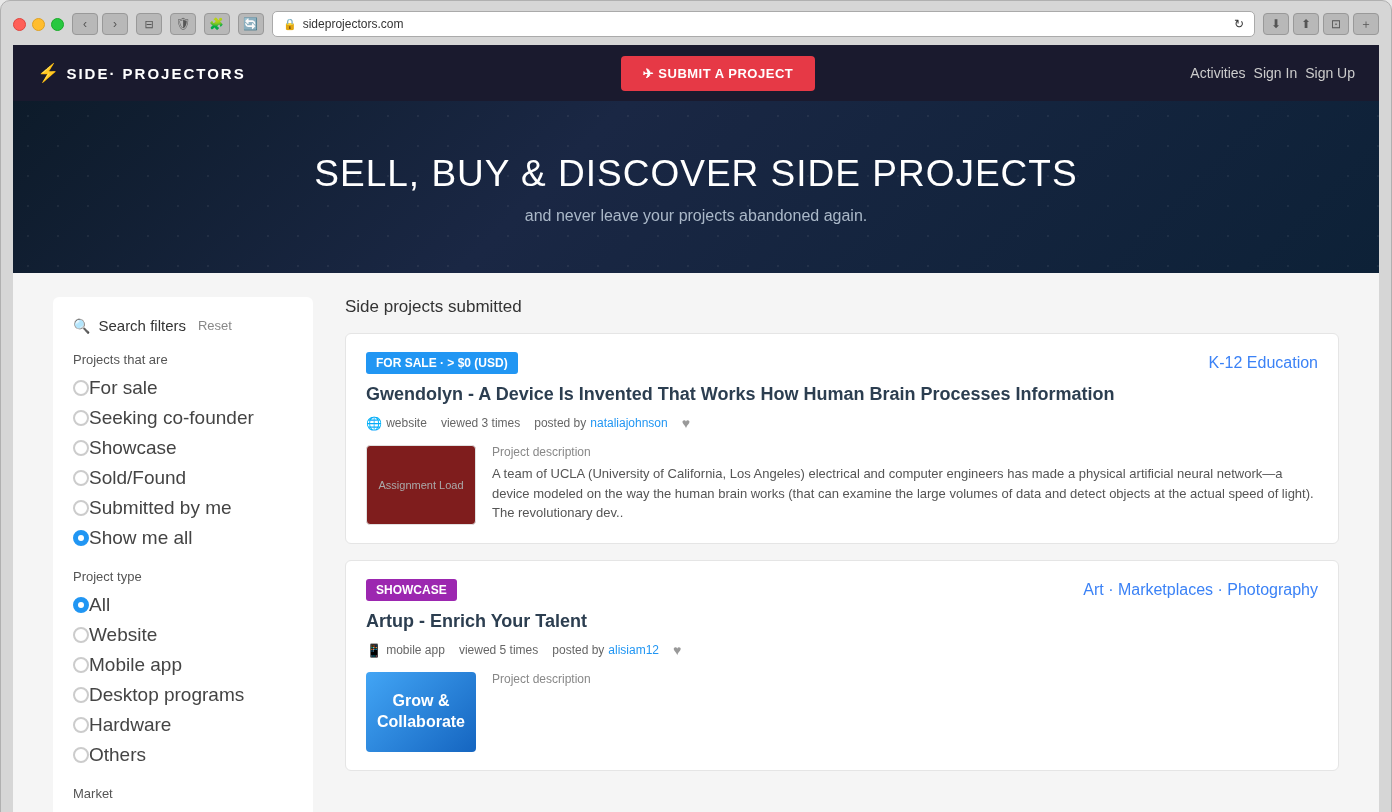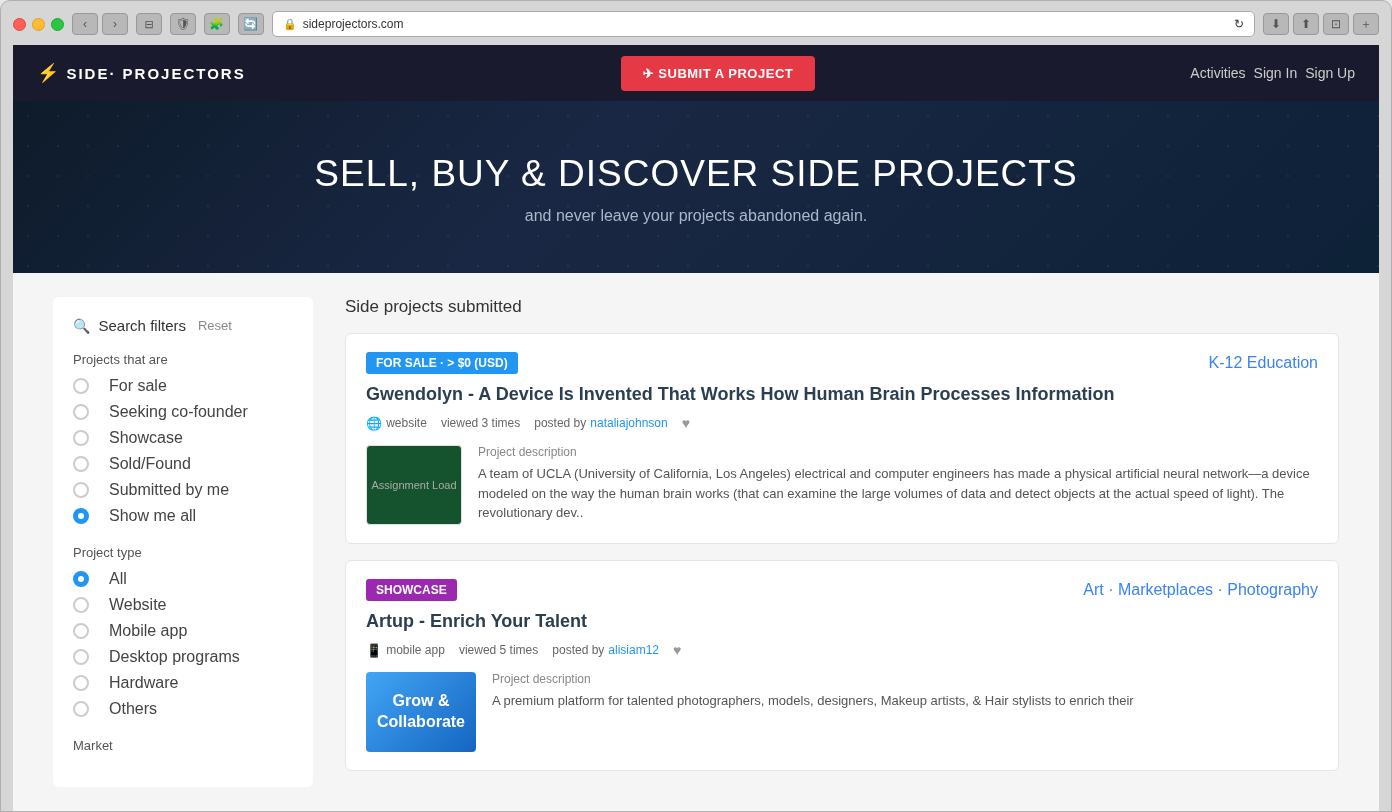--- a/index.html
+++ b/index.html
@@ -152,23 +152,23 @@
     .filter-section-title {
       font-size: 13px;
       color: #555;
       margin-bottom: 10px;
       font-weight: 500;
     }
     .filter-options { margin-bottom: 20px; }
     .filter-option {
       display: flex;
       align-items: center;
-      gap: 20px;
+      gap: 0;
       margin-bottom: 8px;
-      font-size: 16px;
+      font-size: 19px;
       color: #444;
       cursor: pointer;
     }
     .radio-circle {
       width: 16px; height: 16px;
       border-radius: 50%;
       border: 2px solid #ccc;
       background: white;
       display: inline-flex;
       align-items: center;
@@ -260,23 +260,23 @@
     .meta-item { display: flex; align-items: center; gap: 4px; }
     .meta-icon { font-size: 13px; }
     .meta-link { color: #2196f3; text-decoration: none; }
     .heart-icon { color: #999; font-size: 14px; }
 
     .project-body {
       display: flex;
       gap: 16px;
     }
     .project-thumbnail {
-      width: 96px;
+      width: 110px;
       height: 80px;
-      background: #14532d;
+      background: #7f1d1d;
       border-radius: 4px;
       border: 1px solid #e0e0e0;
       flex-shrink: 0;
       display: flex;
       align-items: center;
       justify-content: center;
       font-size: 11px;
       color: #aaa;
       text-align: center;
       flex-direction: column;
@@ -481,20 +481,19 @@
               posted by <a class="meta-link">alisiam12</a>
             </span>
             <span class="heart-icon">♥</span>
           </div>
           <div class="project-body">
             <div class="thumbnail-gradient">
               <span>Grow &amp; Collaborate</span>
             </div>
             <div>
               <div class="project-description-label">Project description</div>
-              <div class="project-description">A premium platform for talented photographers, models, designers, Makeup artists, &amp; Hair stylists to enrich their</div>
             </div>
           </div>
         </div>
       </div>
     </div>
   </div>
 </div>
 
 </body></html>

